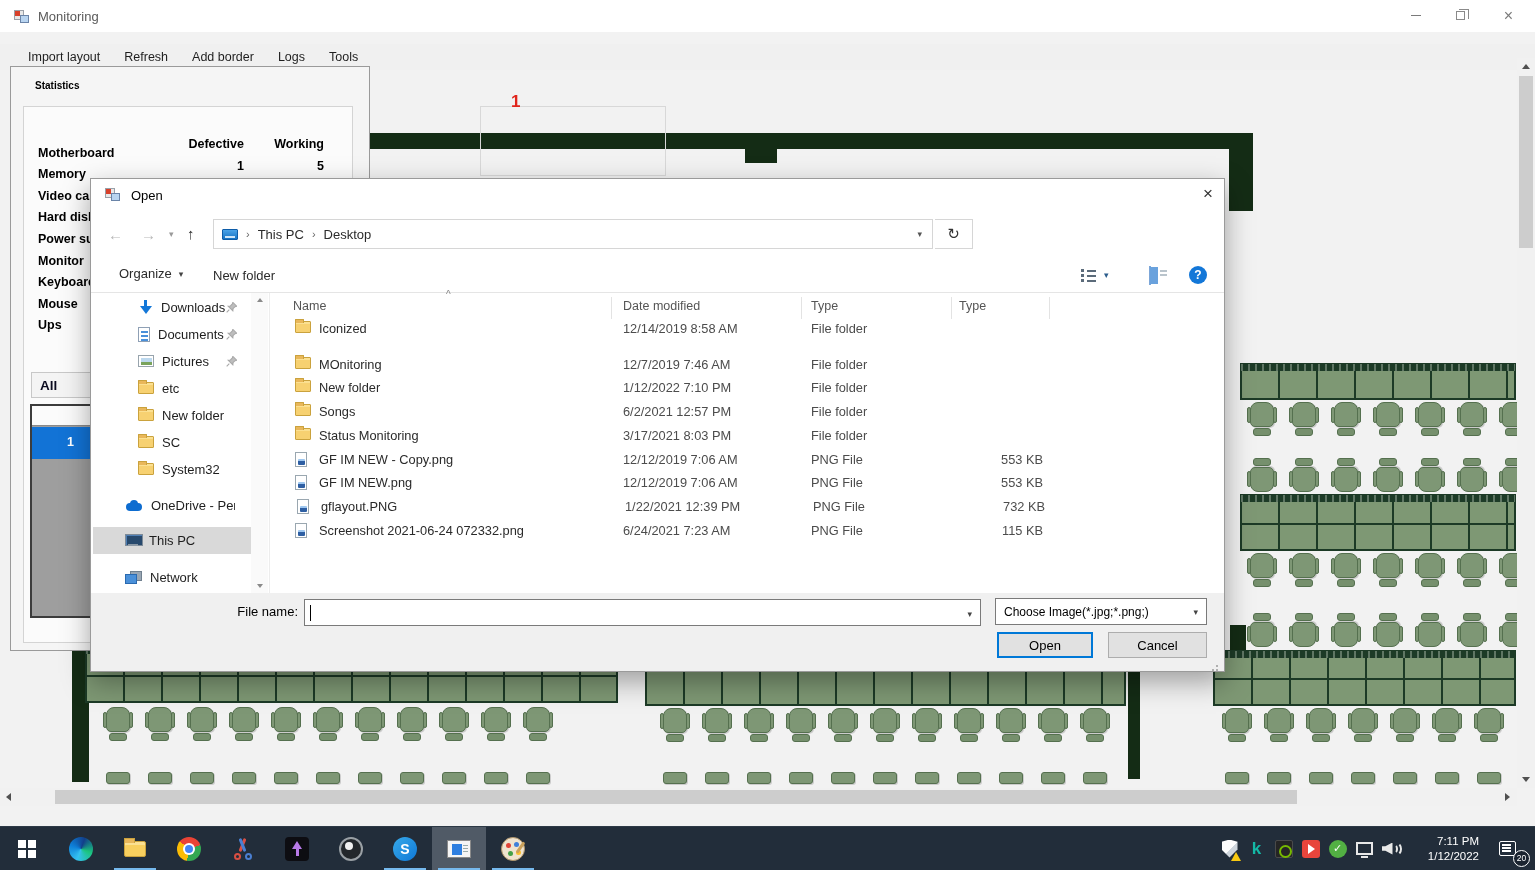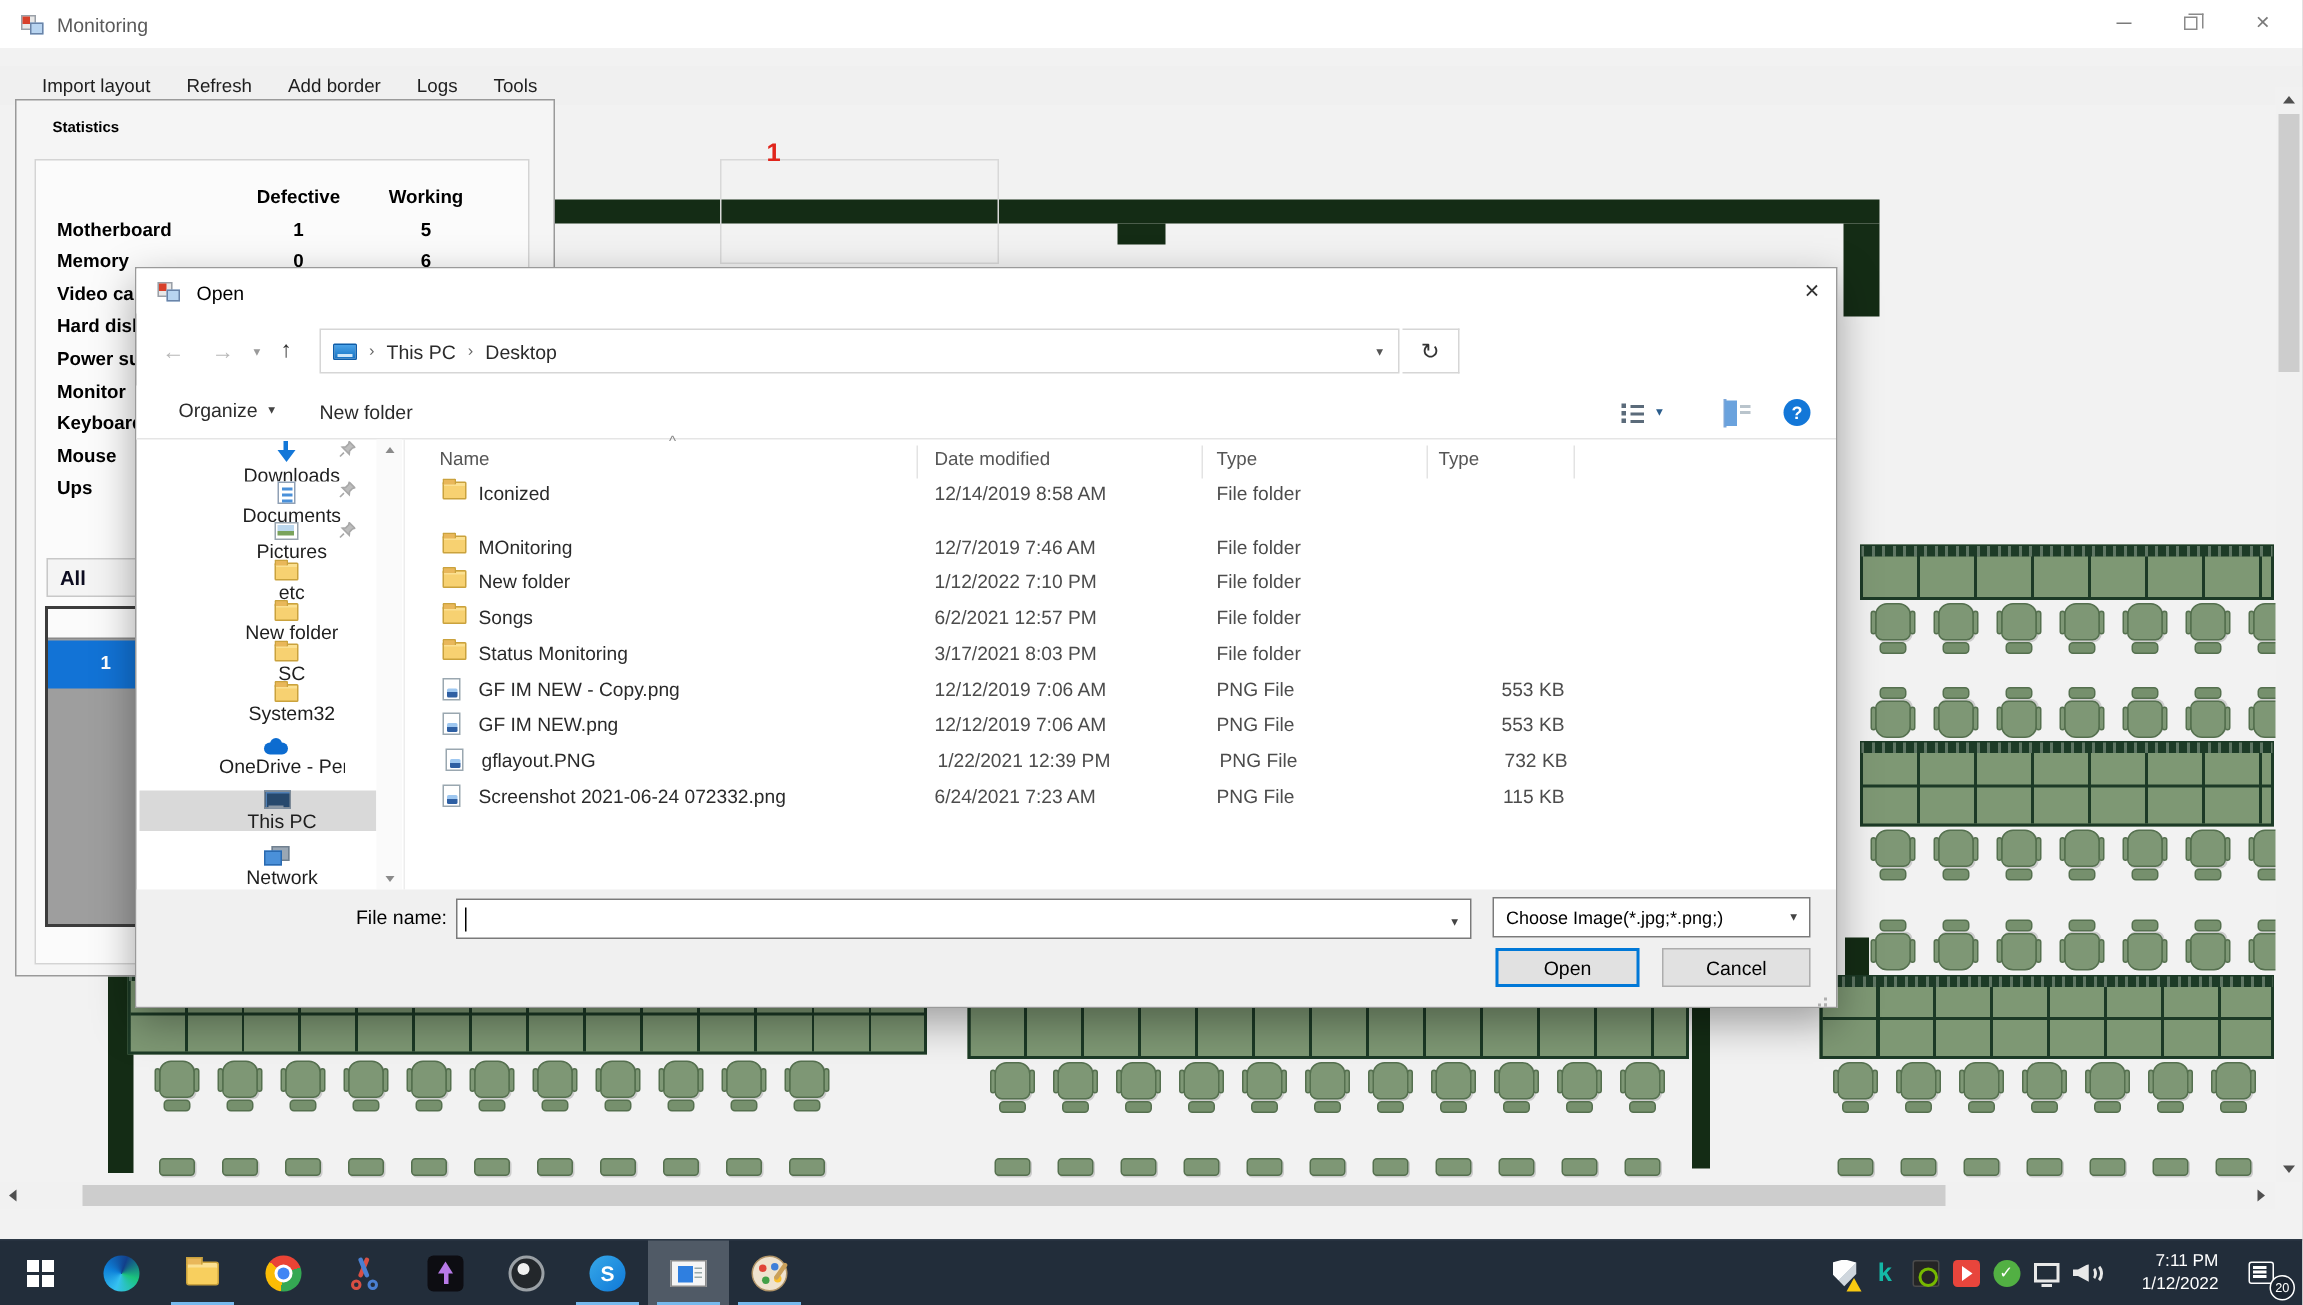--- a/index.html
+++ b/index.html
@@ -38,21 +38,21 @@
   
   .anno-box { border:1px solid #d8d8d8; background:transparent; }
   .anno-label { color:#e0251c; font-weight:bold; font-size:17px; }
 
   
   .stats-panel { left:10px; top:66px; width:360px; height:585px; background:#f5f5f5; border:1px solid #9a9a9a; }
   .stats-title { left:24px; top:13px; font-size:10px; font-weight:bold; color:#000; }
   .stats-box { left:12px; top:39px; width:330px; height:537px; background:#fbfbfb; border:1px solid #d4d4d4; }
   .stats-grid { position:absolute; left:0; top:14px; width:100%; display:grid; grid-template-columns:116px 90px 80px; grid-auto-rows:21.6px; padding-left:14px; }
   .stats-grid .hcell, .stats-grid .cell { font-size:12.5px; font-weight:bold; color:#000; line-height:21.6px; }
-  .stats-grid .num { text-align:center; }
+  .stats-grid .num { text-align:right;margin-top:13px; }
   .all-box { left:20px; top:305px; width:330px; height:26px; background:#f4f4f4; border:1px solid #c8c8c8; display:flex; align-items:center; padding-left:8px; }
   .all-label { font-size:13.5px; font-weight:bold; color:#0c0c20; }
   .all-grid { left:19px; top:337px; width:239px; height:214px; border:2px solid #3c3c3c; background:#9e9e9e; overflow:hidden; }
   .all-grid .ghead { position:absolute; left:0; top:0; width:100%; height:20px; background:#fbfbfb; border-bottom:1px solid #8a8a8a; }
   .all-grid .gsel { position:absolute; left:0; top:21px; width:100%; height:32px; background:#1273d6; }
   .all-grid .gsel span { position:absolute; left:14px; top:8px; width:28px; text-align:right; color:#fff; font-size:12.5px; font-weight:bold; }
 
   
   .vscroll { left:1517px; top:58px; width:18px; height:730px; background:#f1f1f1; z-index:6; }
   .hscroll { left:0px; top:788px; width:1517px; height:18px; background:#f1f1f1; z-index:6; }
@@ -88,21 +88,21 @@
   .chev-small { font-size:9px; color:#444; }
   .ico-viewlist { width:15px; height:13px; position:relative; }
   .ico-viewlist::before { content:""; position:absolute; left:0; top:1px; width:3px; height:3px; background:#5b6b7a; box-shadow:0 5px 0 #5b6b7a, 0 10px 0 #5b6b7a; }
   .ico-viewlist::after { content:""; position:absolute; left:6px; top:2px; width:9px; height:1.5px; background:#5b6b7a; box-shadow:0 5px 0 #5b6b7a, 0 10px 0 #5b6b7a; }
   .ico-preview { width:20px; height:15px; border:1px solid #7ca6d8; background:#fff; position:relative; }
   .ico-preview::before { content:""; position:absolute; left:0; top:0; width:8px; height:100%; background:#6aa2dd; }
   .ico-preview::after { content:""; position:absolute; left:10px; top:3px; width:7px; height:1.5px; background:#b9c4cc; box-shadow:0 4px 0 #b9c4cc; }
   .ico-help { width:18px; height:18px; border-radius:50%; background:#1377d8; color:#fff; font-size:12px; font-weight:bold; display:flex; align-items:center; justify-content:center; }
 
   .dlg-body-sep { left:178px; top:114px; width:1px; height:300px; background:#ededed; }
-  .side-item { position:absolute; left:2px; width:158px; height:27px; display:flex; align-items:center; font-size:13px; color:#1e1e1e;flex-direction:column; }
+  .side-item { position:absolute; left:2px; width:158px; height:27px; display:flex; align-items:center; font-size:13px; color:#1e1e1e; }
   .side-item.selected { background:#d9d9d9; }
   .side-label { white-space:nowrap; overflow:hidden; max-width:84px; }
   .side-scroll { left:160px; top:114px; width:17px; height:300px; background:#fafafa; }
   .ico-pin { width:11px; height:11px; position:absolute; right:14px; opacity:.75; }
 
   .list-head-text { font-size:12.5px; color:#555; }
   .col-div { position:absolute; top:118px; width:1px; height:22px; background:#e3e3e3; }
   .file-row { position:absolute; left:190px; width:930px; height:24px; }
   .file-row .fname { position:absolute; left:38px; top:4px; font-size:12.8px; color:#2a2a2a; white-space:nowrap; }
   .file-row .fdate, .file-row .ftype { position:absolute; top:4px; font-size:12.8px; color:#4c4c4c; }

